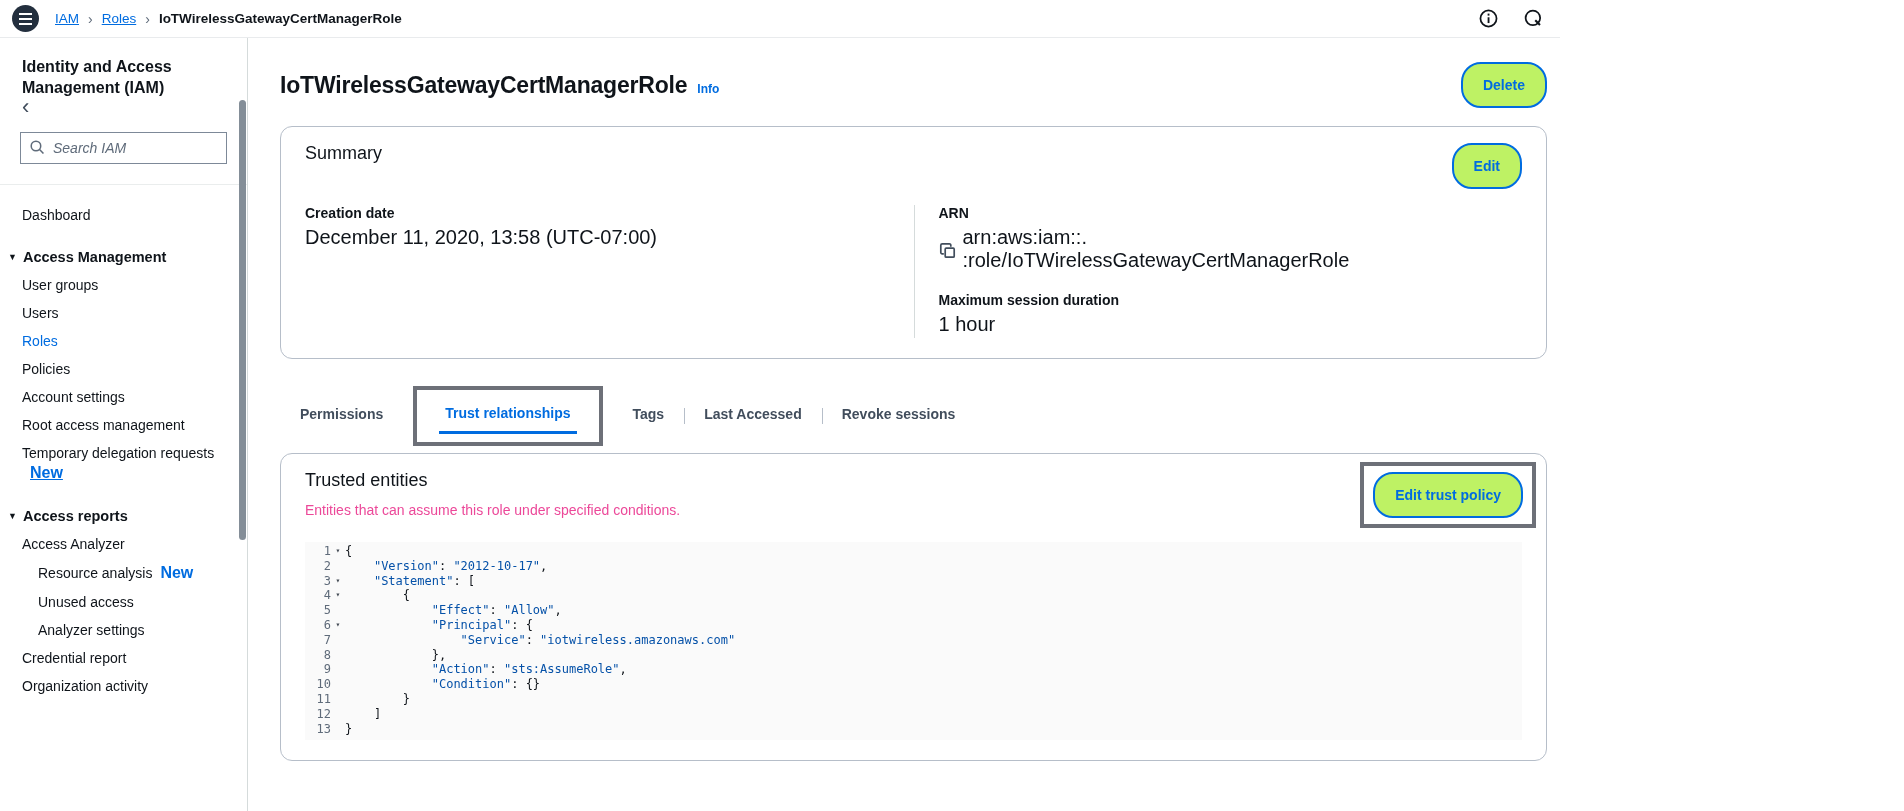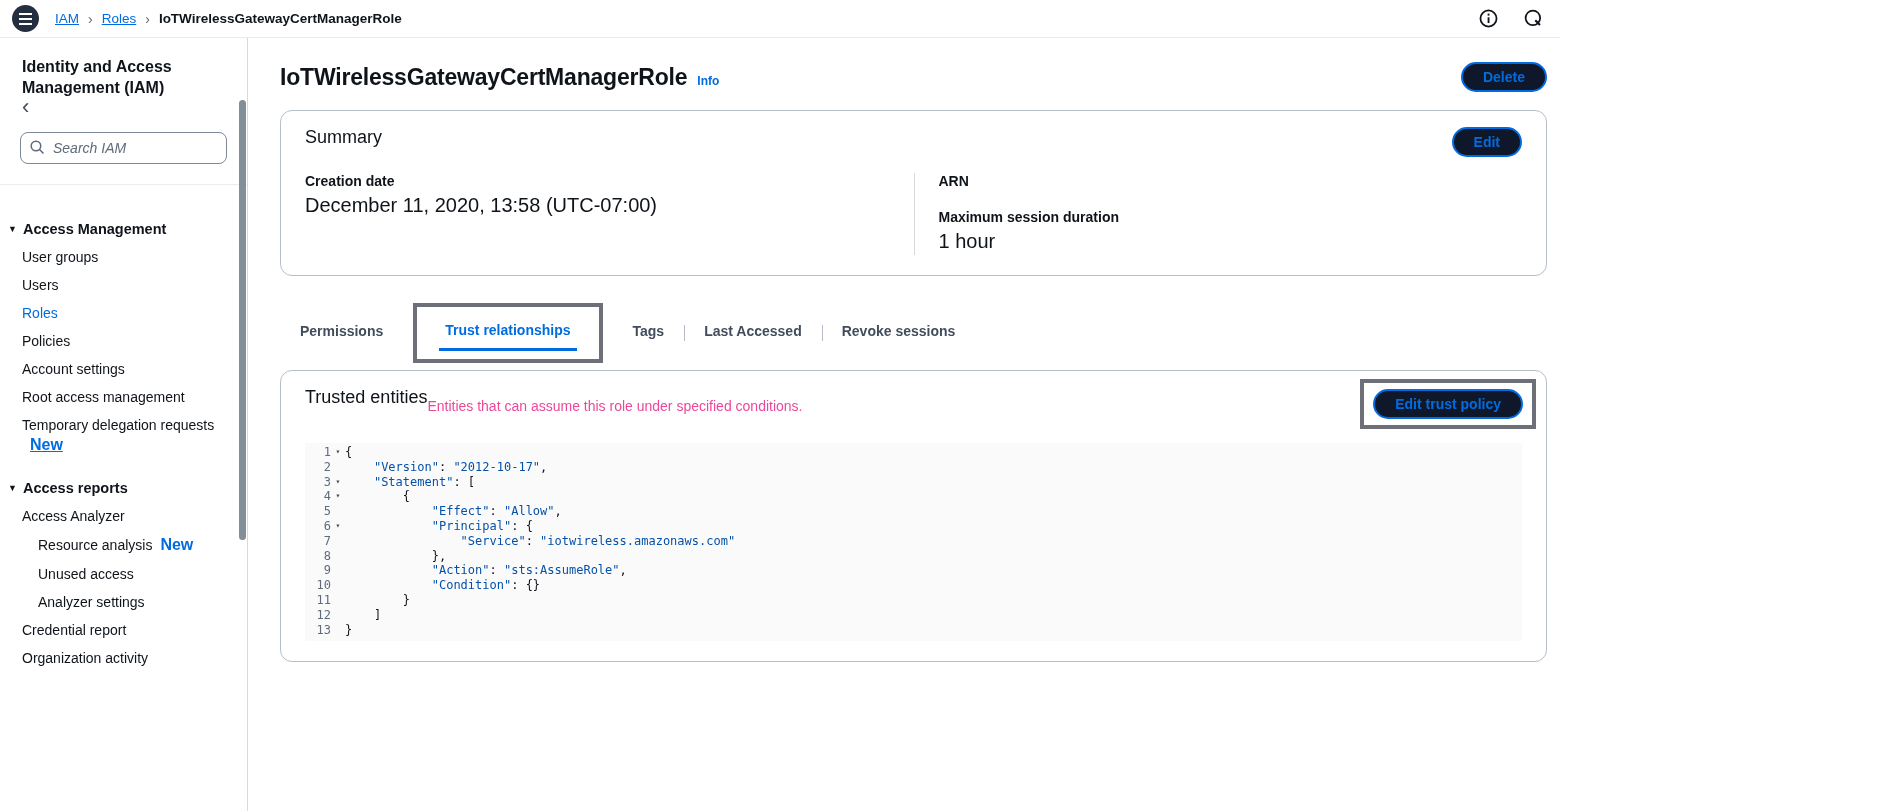--- a/index.html
+++ b/index.html
@@ -20,42 +20,42 @@
 
   
   .layout { display:flex; height:773px; }
 
   
   .sidebar { width:248px; flex:none; border-right:1px solid #d5dbdb; padding-top:18px; position:relative; background:#fff; }
   .sidebar-head { display:flex; justify-content:flex-start; align-items:flex-start; padding:0 14px 0 22px;flex-direction:column; }
   .sidebar-title { font-size:16px; font-weight:700; line-height:1.32; width:168px; }
   .collapse-icon { font-size:22px; line-height:18px; color:#414d5c; cursor:pointer; }
   .search-box { position:relative; margin:16px 20px 0 20px; }
-  .search-box input { width:100%; height:32px; border:1px solid #7d8998; border-radius:8px; padding:0 10px 0 32px; font-size:14px; font-family:inherit; color:#c2410c; outline:none; background:#fff; }
+  .search-box input { width:100%; height:32px; border:1px solid #7d8998; border-radius:0; padding:0 10px 0 32px; font-size:14px; font-family:inherit; color:#c2410c; outline:none; background:#fff; }
   .search-box input::placeholder { color:#5f6b7a; font-style:italic; }
   .search-box .icon { position:absolute; left:9px; top:7px; width:17px; height:17px; }
   .sidebar-divider { border-bottom:1px solid #eaeded; margin-top:20px; }
   .nav { padding:16px 0 10px 0; }
   .nav-item { padding:6px 20px 6px 22px; font-size:14px; cursor:pointer; color:#0f141a; }
   .nav-item.section { font-weight:700; padding-left:8px; margin-top:14px; display:flex; align-items:center; font-size:14.5px; }
   .nav-item.section .tri { font-size:9px; margin-right:6px; color:#0f141a; }
   .nav-item.sub { padding-left:38px; }
   .nav-item.active { color:#006ce0; }
   .badge-new { color:#006ce0; font-size:16px; font-weight:700; margin-left:8px; }
   .badge-line { padding:0 20px 6px 30px; margin-top:-3px; }
   .badge-line .badge-new { margin-left:0; text-decoration:underline; }
   .side-scrollbar { position:absolute; right:1px; top:62px; width:7px; height:440px; border-radius:4px; background:#848e98; cursor:grab; }
 
   
   .main { flex:1; padding:24px 0 0 32px; }
   .main-inner { width:1267px; }
   .title-row { display:flex; align-items:center; }
   .page-title { font-size:23px; font-weight:700; letter-spacing:-0.2px; }
   .info-link { color:#006ce0; font-size:12px; font-weight:700; margin-left:10px; margin-top:7px; cursor:pointer; }
-  .btn { background:#0f172a; border:2px solid #006ce0; color:#006ce0; font-weight:700; font-size:14px; border-radius:20px; padding:5px 20px; cursor:pointer; font-family:inherit; white-space:nowrap; }
+  .btn { background:#bef264; border:2px solid #006ce0; color:#006ce0; font-weight:700; font-size:14px; border-radius:20px; padding:13px 20px; cursor:pointer; font-family:inherit; white-space:nowrap; }
   .title-row .btn { margin-left:auto; }
 
   
   .card { border:1px solid #b6bec9; border-radius:12px; background:#fff; padding:16px 24px 20px 24px; margin-top:18px; }
   .card-head { display:flex; align-items:flex-start; }
   .card-title { font-size:18px; font-weight:400; }
   .card-head .btn { margin-left:auto; }
 
   
   .summary-grid { display:grid; grid-template-columns:1fr 1fr; margin-top:16px; }
@@ -71,21 +71,21 @@
 
   
   .tabs { display:flex; align-items:center; margin-top:26px; font-weight:700; font-size:14px; color:#414d5c; }
   .tab { padding:11px 20px 13px 20px; position:relative; cursor:pointer; white-space:nowrap; }
   .tab + .tab::before { content:""; position:absolute; left:0; top:13px; height:16px; width:1px; background:#b6bec9; }
   .tab.active { color:#006ce0; }
   .tab.active::after { content:""; position:absolute; left:14px; right:14px; bottom:0; height:3px; background:#006ce0; }
   .tab-annotate { border:4px solid #6d7078; padding:4px 8px 8px 8px; margin:0 10px; position:relative; top:1px; }
 
   
-  .card-head-left { display:flex; }
+  .card-head-left { display:flex; flex-direction:column; }
   .card-desc { font-size:14px; color:#ec4899; margin-top:11px; }
   .btn-annotate { border:4px solid #6d7078; padding:6px 9px; margin:-8px -14px 0 auto; }
 
   
   .code-editor { margin-top:14px; background:#fafafa; font-family:"DejaVu Sans Mono", monospace; font-size:12px; line-height:14.8px; padding:2px 0 4px 0; }
   .code-line { display:flex; }
   .gutter { width:26px; text-align:right; color:#5f6b7a; flex:none; }
   .fold { width:14px; flex:none; text-align:center; color:#434a54; font-size:8px; line-height:14.8px; cursor:pointer; }
   .code-text { white-space:pre; }
   .code-text span { white-space:pre; }
@@ -138,20 +138,21 @@
         <span class="icon">
           <svg viewBox="0 0 20 20" width="17" height="17">
               <circle cx="8.2" cy="8.2" r="5.6" fill="none" stroke="#5f6b7a" stroke-width="1.8"></circle>
               <line x1="12.4" y1="12.4" x2="17" y2="17" stroke="#5f6b7a" stroke-width="1.8"></line>
             </svg>
         </span>
         <input type="text" placeholder="Search IAM" style="">
       </div>
       <div class="sidebar-divider"></div>
       <nav class="nav">
+          <div class="nav-item"><span>Dashboard</span></div>
           <div class="nav-item section">
             <span class="tri">▼</span>
             <span>Access Management</span>
           </div>
           <div class="nav-item"><span>User groups</span></div>
           <div class="nav-item"><span>Users</span></div>
           <div class="nav-item active"><span>Roles</span></div>
           <div class="nav-item"><span>Policies</span></div>
           <div class="nav-item"><span>Account settings</span></div>
           <div class="nav-item"><span>Root access management</span></div>
@@ -188,20 +189,29 @@
           <div class="summary-grid">
             <div class="sum-col">
               <div class="field">
                 <div class="field-label">Creation date</div>
                 <div class="field-value">December 11, 2020, 13:58 (UTC-07:00)</div>
               </div>
             </div>
             <div class="sum-col right">
               <div class="field">
                 <div class="field-label">ARN</div>
+                <div class="field-value">
+                  <span class="icon16">
+                    <svg viewBox="0 0 17 17" width="17" height="17">
+                        <rect x="6.2" y="6.2" width="9" height="9" rx="1" fill="none" stroke="#414d5c" stroke-width="1.7"></rect>
+                        <path d="M4.8 11.8 H3.2 A1.4 1.4 0 0 1 1.8 10.4 V3.2 A1.4 1.4 0 0 1 3.2 1.8 H10.4 A1.4 1.4 0 0 1 11.8 3.2 V4.8" fill="none" stroke="#414d5c" stroke-width="1.7"></path>
+                      </svg>
+                  </span>
+                  <span><span>arn:aws:iam::.</span><span class="redacted"></span><span>:role/IoTWirelessGatewayCertManagerRole</span></span>
+                </div>
               </div>
               <div class="field">
                 <div class="field-label">Maximum session duration</div>
                 <div class="field-value">1 hour</div>
               </div>
             </div>
           </div>
         </section>
 
         <div class="tabs">

